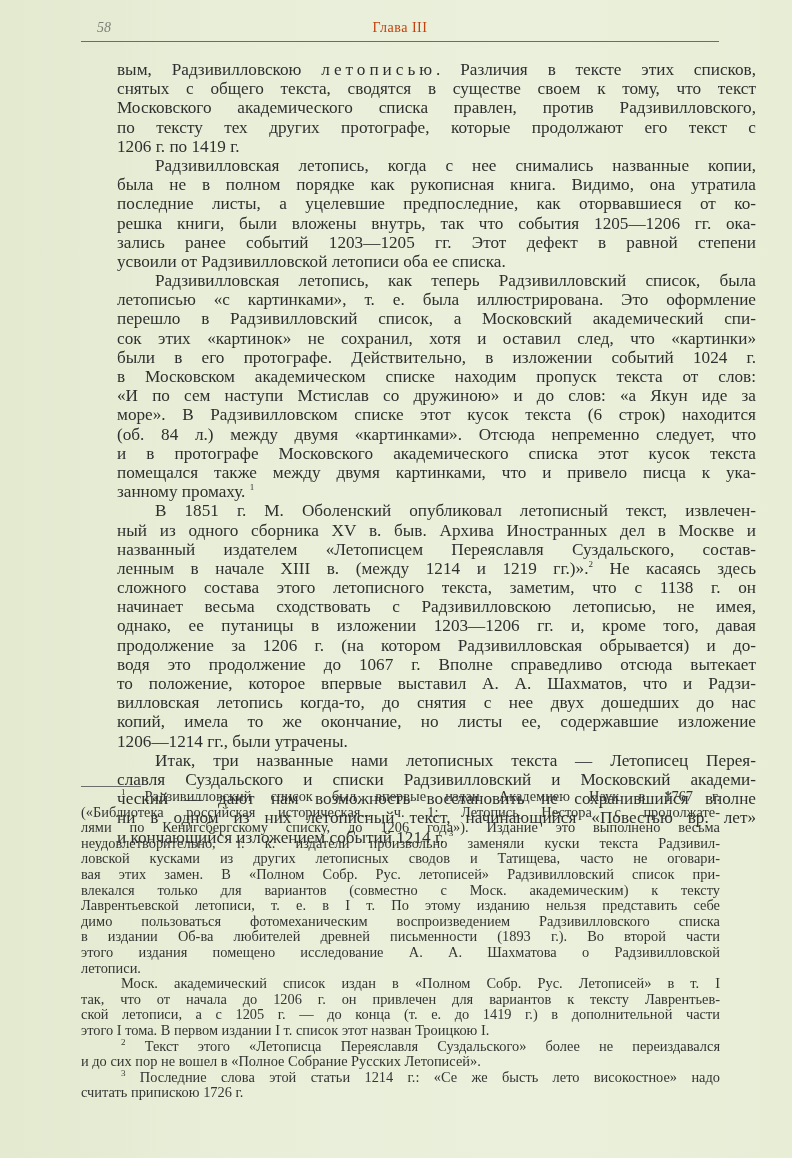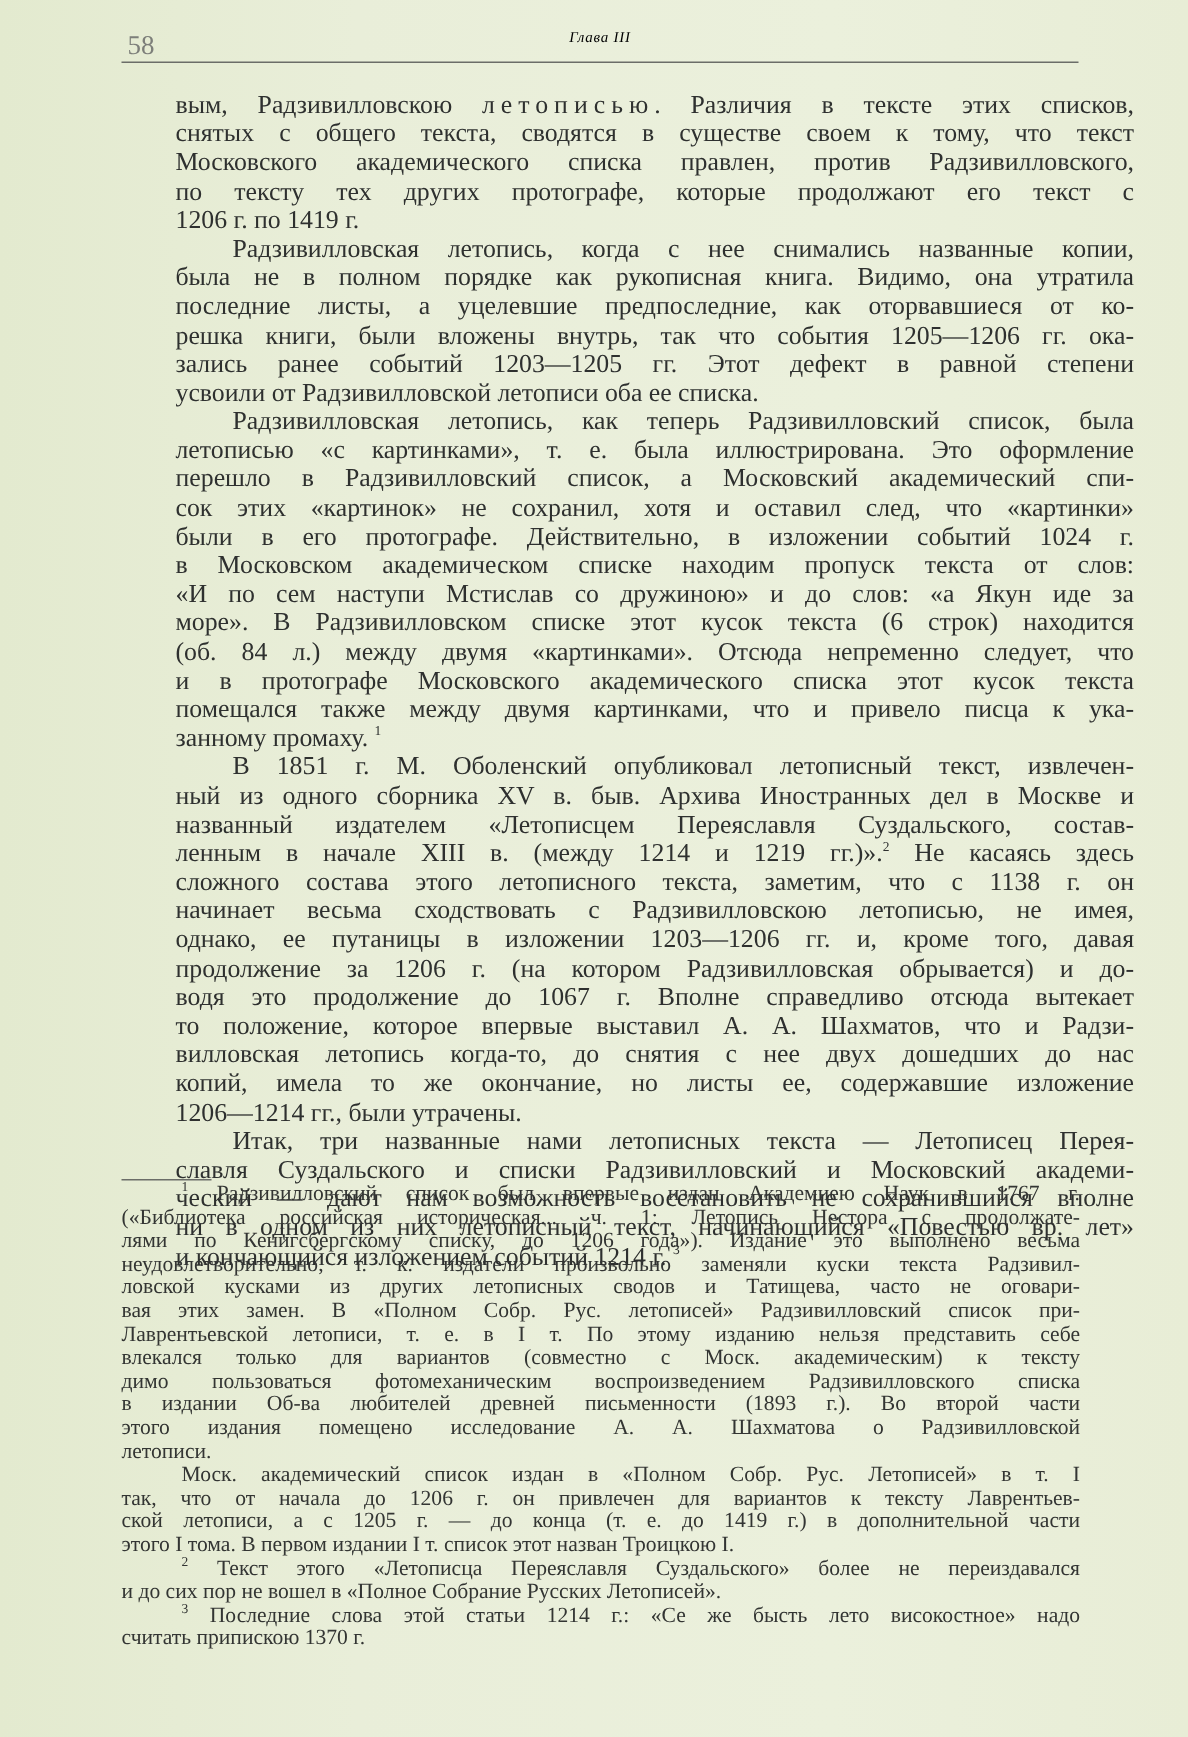--- a/index.html
+++ b/index.html
@@ -25,34 +25,34 @@
     }
     .running-head {
       position: absolute;
       left: 81px;
       top: 20px;
       width: 638px;
       height: 24px;
     }
     .page-number {
       position: absolute;
-      left: 4px;
+      left: 16px;
       top: 0;
-      font-size: 18px;
+      font-size: 14px;
       color: #7d7f7a;
+      font-style: italic;
     }
     .chapter-title {
       position: absolute;
       left: 0;
       right: 0;
       text-align: center;
       top: 0;
-      font-size: 10px;
-      font-style: italic;
-      color: #000000;
+      font-size: 14px;
+      color: #c2410c;
       letter-spacing: 0.5px;
     }
     .head-rule {
       position: absolute;
       left: 81px;
       top: 41px;
       width: 638px;
       height: 0;
       border-top: 1.5px solid #6b6d68;
     }
@@ -173,28 +173,28 @@
 
   <div class="fn-rule"></div>
 
   <div class="footnotes">
     <span class="line indent"><sup>1</sup><span> Радзивилловский список был впервые издан Академиею Наук в 1767 г.</span></span>
     <span class="line">(«Библиотека российская историческая... ч. 1: Летопись Нестора с продолжате-</span>
     <span class="line">лями по Кенигсбергскому списку, до 1206 года»). Издание это выполнено весьма</span>
     <span class="line">неудовлетворительно, т. к. издатели произвольно заменяли куски текста Радзивил-</span>
     <span class="line">ловской кусками из других летописных сводов и Татищева, часто не оговари-</span>
     <span class="line">вая этих замен. В «Полном Собр. Рус. летописей» Радзивилловский список при-</span>
+    <span class="line">влекался только для вариантов (совместно с Моск. академическим) к тексту</span>
     <span class="line">Лаврентьевской летописи, т. е. в I т. По этому изданию нельзя представить себе</span>
-    <span class="line">влекался только для вариантов (совместно с Моск. академическим) к тексту</span>
     <span class="line">димо пользоваться фотомеханическим воспроизведением Радзивилловского списка</span>
     <span class="line">в издании Об-ва любителей древней письменности (1893 г.). Во второй части</span>
     <span class="line">этого издания помещено исследование А. А. Шахматова о Радзивилловской</span>
     <span class="line last">летописи.</span>
     <span class="line indent">Моск. академический список издан в «Полном Собр. Рус. Летописей» в т. I</span>
     <span class="line">так, что от начала до 1206 г. он привлечен для вариантов к тексту Лаврентьев-</span>
     <span class="line">ской летописи, а с 1205 г. — до конца (т. е. до 1419 г.) в дополнительной части</span>
     <span class="line last">этого I тома. В первом издании I т. список этот назван Троицкою I.</span>
     <span class="line indent"><sup>2</sup><span> Текст этого «Летописца Переяславля Суздальского» более не переиздавался</span></span>
     <span class="line last">и до сих пор не вошел в «Полное Собрание Русских Летописей».</span>
     <span class="line indent"><sup>3</sup><span> Последние слова этой статьи 1214 г.: «Се же бысть лето високостное» надо</span></span>
-    <span class="line last">считать припискою 1370 г.</span>
+    <span class="line last">считать припискою 1726 г.</span>
   </div>
 </div>
 
 </body></html>

